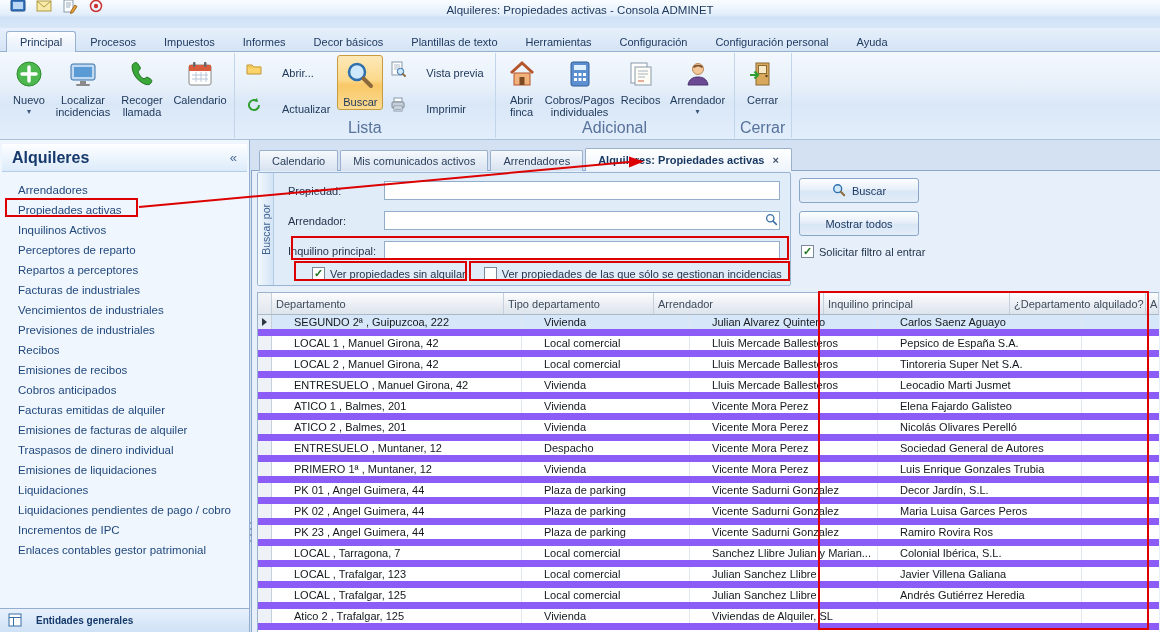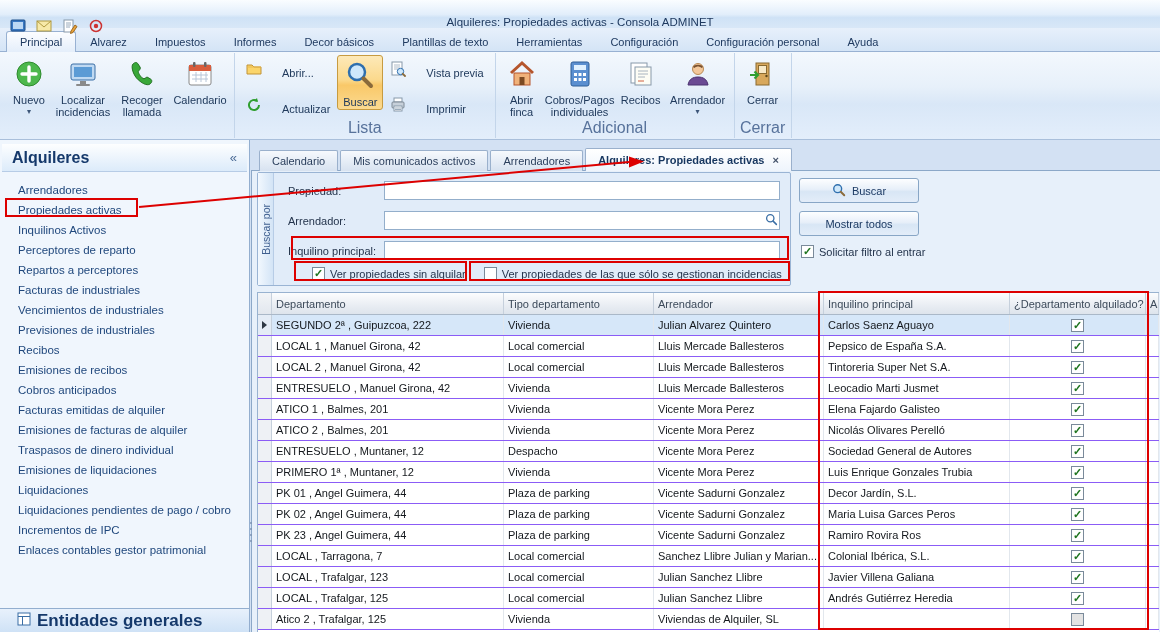--- a/index.html
+++ b/index.html
@@ -3,21 +3,21 @@
 <meta charset="utf-8">
 <style>
   * { box-sizing: border-box; margin: 0; padding: 0; }
   body { background:#9aa7b8; font-family:"Liberation Sans",sans-serif; }
   .window { position:relative; width:1160px; height:632px; background:#d3e1f3; overflow:hidden;
             font-family:"Liberation Sans",sans-serif; font-size:11px; color:#1e2a3a; }
 
   
   .titlebar { position:absolute; top:0; left:0; right:0; height:28px;
     background:linear-gradient(#fafdff,#e2eefb 45%,#cfe2f6 55%,#dce9f8);
-    border-bottom:1px solid #b9cbe2; display:flex; align-items:flex-start; padding:16px 8px; }
+    border-bottom:1px solid #b9cbe2; display:flex; align-items:flex-end; padding:16px 8px; }
   .qat { display:flex; gap:6px; align-items:center; z-index:2; }
   .qbtn { width:20px; height:20px; display:flex; align-items:center; justify-content:center; border-radius:3px; }
   .title-text { position:absolute; left:0; right:0; text-align:center; font-size:11.5px; color:#1f3a60; }
 
   
   .ribbon-tabs { position:absolute; top:28px; left:0; right:0; height:24px;
     background:linear-gradient(#e7f0fb,#d4e4f6); border-bottom:1px solid #98b1d2;
     display:flex; align-items:flex-end; padding:0 6px; }
   .rtab { padding:4px 13px; color:#1f3a60; border:1px solid transparent; border-bottom:none;
     border-radius:3px 3px 0 0; margin-bottom:-1px; white-space:nowrap;margin-top:13px; }
@@ -39,21 +39,21 @@
   
   .sidebar { position:absolute; left:0; top:140px; width:250px; bottom:0; background:#f0f6fd;
     border-right:1px solid #93aecf; display:flex; flex-direction:column; }
   .sb-header { height:28px; margin:4px 2px 0; display:flex; align-items:center; justify-content:space-between;
     padding:0 10px; background:linear-gradient(#fdfeff,#dcebfa); border-bottom:1px solid #b7cce6; }
   .sb-title { font-size:16px; font-weight:bold; color:#15396b; }
   .sb-collapse { color:#4a6a95; font-size:13px; }
   .sb-list { padding-top:8px; flex:1; overflow:hidden; }
   .sitem { height:20px; line-height:20px; padding-left:18px; color:#1f477c; font-size:11.5px; white-space:nowrap; overflow:hidden; }
   .sb-footer { height:24px; border-top:1px solid #93aecf; background:linear-gradient(#e8f1fc,#cfe2f6);
-    display:flex; align-items:center; gap:6px; padding-left:17px; font-weight:bold; color:#15396b; font-size:17px; }
+    display:flex; align-items:center; gap:14px; padding-left:8px; font-weight:bold; color:#15396b; font-size:10px; }
 
   
   .main { position:absolute; left:251px; top:140px; right:0; bottom:0; }
   .main-panel { position:absolute; top:30px; left:0; right:0; bottom:0; background:#e7f0fa;
     border-top:1px solid #8ca8c8; border-left:1px solid #8ca8c8; }
   .doc-tabs { position:absolute; top:8px; left:8px; right:0; height:23px; display:flex; gap:2px; align-items:flex-end; z-index:2; }
   .dtab { height:21px; display:flex; align-items:center; padding:0 12px;
     background:linear-gradient(#f6f9fd,#d7e2f0); border:1px solid #9ab0cc; border-bottom:none;
     border-radius:2px 2px 0 0; color:#2a3e5c; white-space:nowrap; }
   .dtab.active { height:23px; background:linear-gradient(#ffffff,#eef4fc); font-weight:bold; color:#16365f; }
@@ -87,21 +87,21 @@
 
   
   .grid { position:absolute; left:6px; top:152px; width:902px; bottom:0; background:#fff;
     border:1px solid #98b2d0; border-bottom:none; border-right:none; z-index:3;
     --cols:14px 232px 150px 170px 186px 136px 1fr; overflow:hidden; }
   .grid-header { display:grid; grid-template-columns:var(--cols); height:22px;
     background:linear-gradient(#fcfdfe,#e9edf3 60%,#dde4ec); border-bottom:1px solid #aab8c8; }
   .gh-cell { display:flex; align-items:center; padding:0 4px; border-right:1px solid #c6d0dc;
     color:#3c4a5a; overflow:hidden; white-space:nowrap; }
   .gh-sel { background:linear-gradient(#f2f4f7,#e2e7ee); }
-  .grow { display:grid; grid-template-columns:var(--cols); height:21px; border-bottom:1px solid #8b5cf6; background:#fff; }
+  .grow { display:grid; grid-template-columns:var(--cols); height:21px; border-bottom:7px solid #8b5cf6; background:#fff;gap:18px; }
   .grow.selected { background:#d6e7f9; }
   .gcell { display:flex; align-items:center; padding:0 4px; border-right:1px solid #e2e7ed;
     white-space:nowrap; overflow:hidden; color:#14181d; }
   .gsel { background:#eef1f5; border-right:1px solid #c6d0dc; padding:0; justify-content:center; }
   .grow.selected .gsel { background:#e4ecf6; }
   .sel-arrow { width:0; height:0; border-left:5px solid #2d3744; border-top:4px solid transparent; border-bottom:4px solid transparent; }
   .gcb-cell { justify-content:center; }
 
   
   .ann { position:absolute; border:2px solid #dd0000; z-index:40; pointer-events:none; }
@@ -142,21 +142,21 @@
         <svg width="16" height="16" viewBox="0 0 16 16">
             <circle cx="8" cy="8" r="5.5" fill="none" stroke="#cc3333" stroke-width="1.5"></circle>
             <circle cx="8" cy="8" r="2.2" fill="#cc3333"></circle>
           </svg>
       </span>
     </div>
   </div>
 
   <div class="ribbon-tabs">
       <div class="rtab active">Principal</div>
-      <div class="rtab">Alvarez</div>
+      <div class="rtab">Procesos</div>
       <div class="rtab">Impuestos</div>
       <div class="rtab">Informes</div>
       <div class="rtab">Decor básicos</div>
       <div class="rtab">Plantillas de texto</div>
       <div class="rtab">Herramientas</div>
       <div class="rtab">Configuración</div>
       <div class="rtab">Configuración personal</div>
       <div class="rtab">Ayuda</div>
     </div>
 

